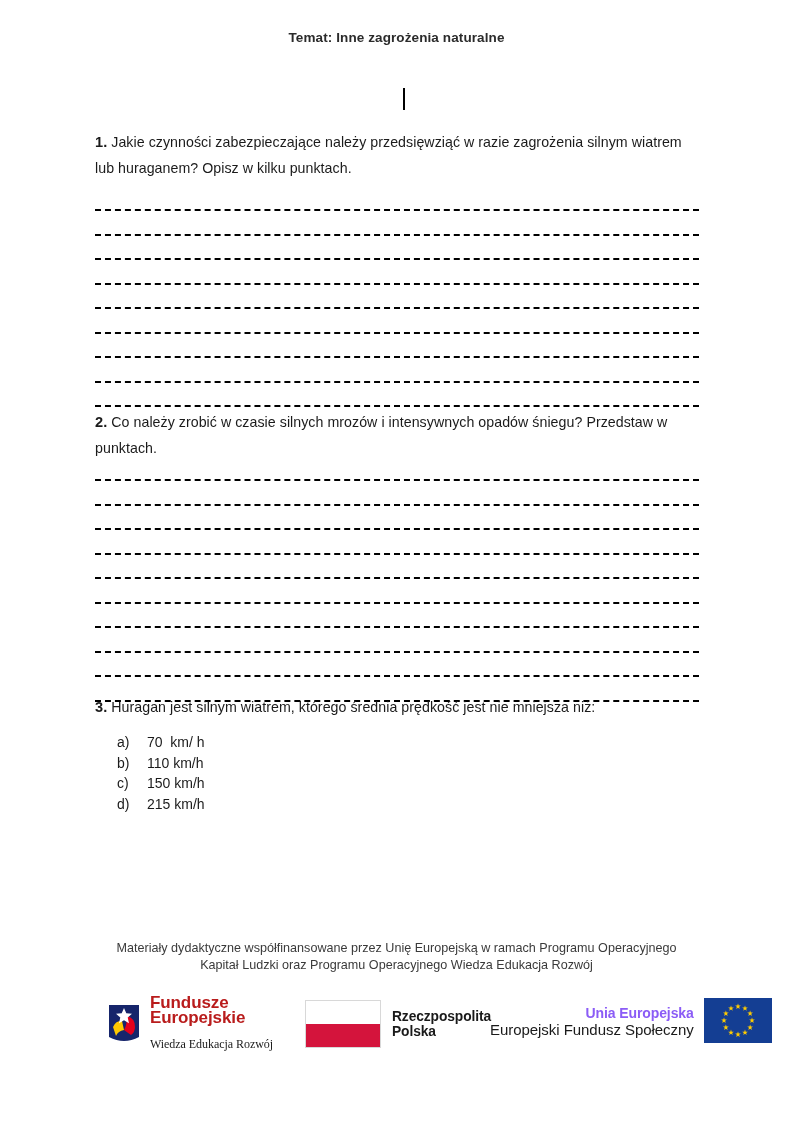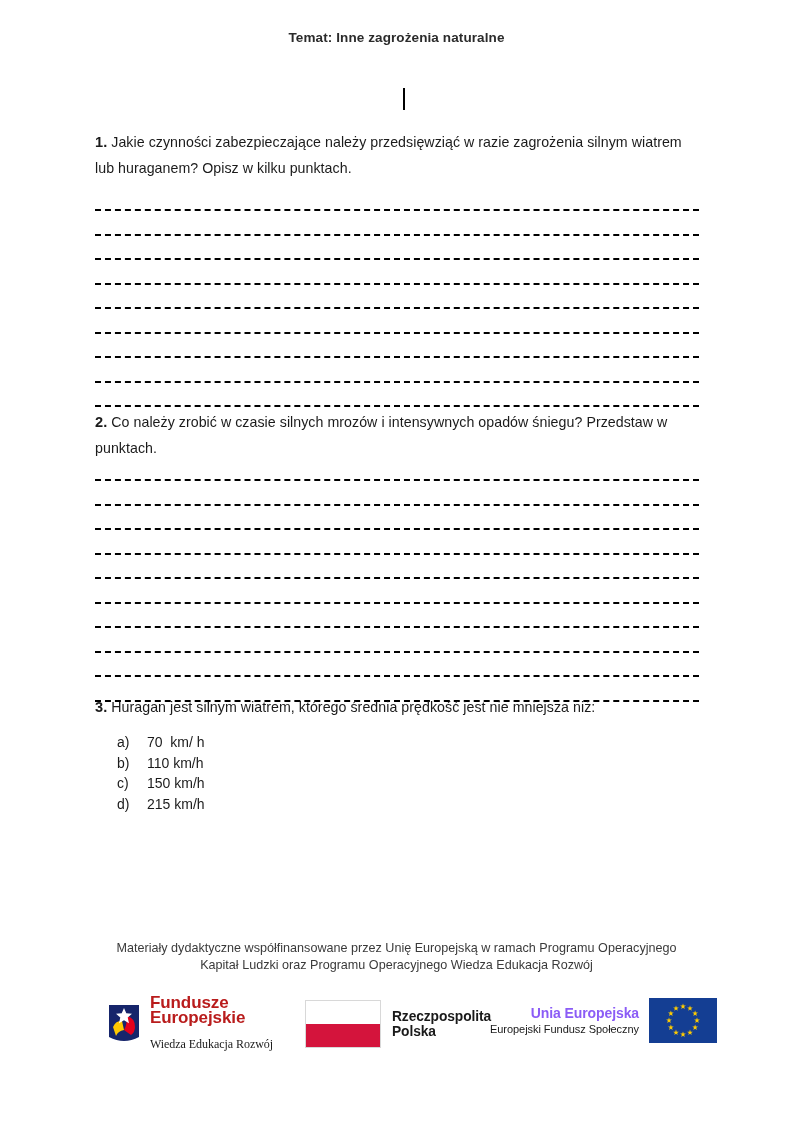--- a/index.html
+++ b/index.html
@@ -198,21 +198,21 @@
 
   .ue-text { margin-right: 10px; text-align: right; }
   .ue-title {
     font-weight: bold;
     font-size: 14px;
     line-height: 15px;
     color: #8b5cf6;
     letter-spacing: -0.1px;
   }
   .ue-sub {
-    font-size: 11px;
+    font-size: 15px;
     line-height: 13px;
     color: #1a1a1a;
     margin-top: 2px;
     letter-spacing: -0.05px;
   }
   .eu-flag {
     width: 68px;
     height: 45px;
     background: #143e93;
     position: relative;

